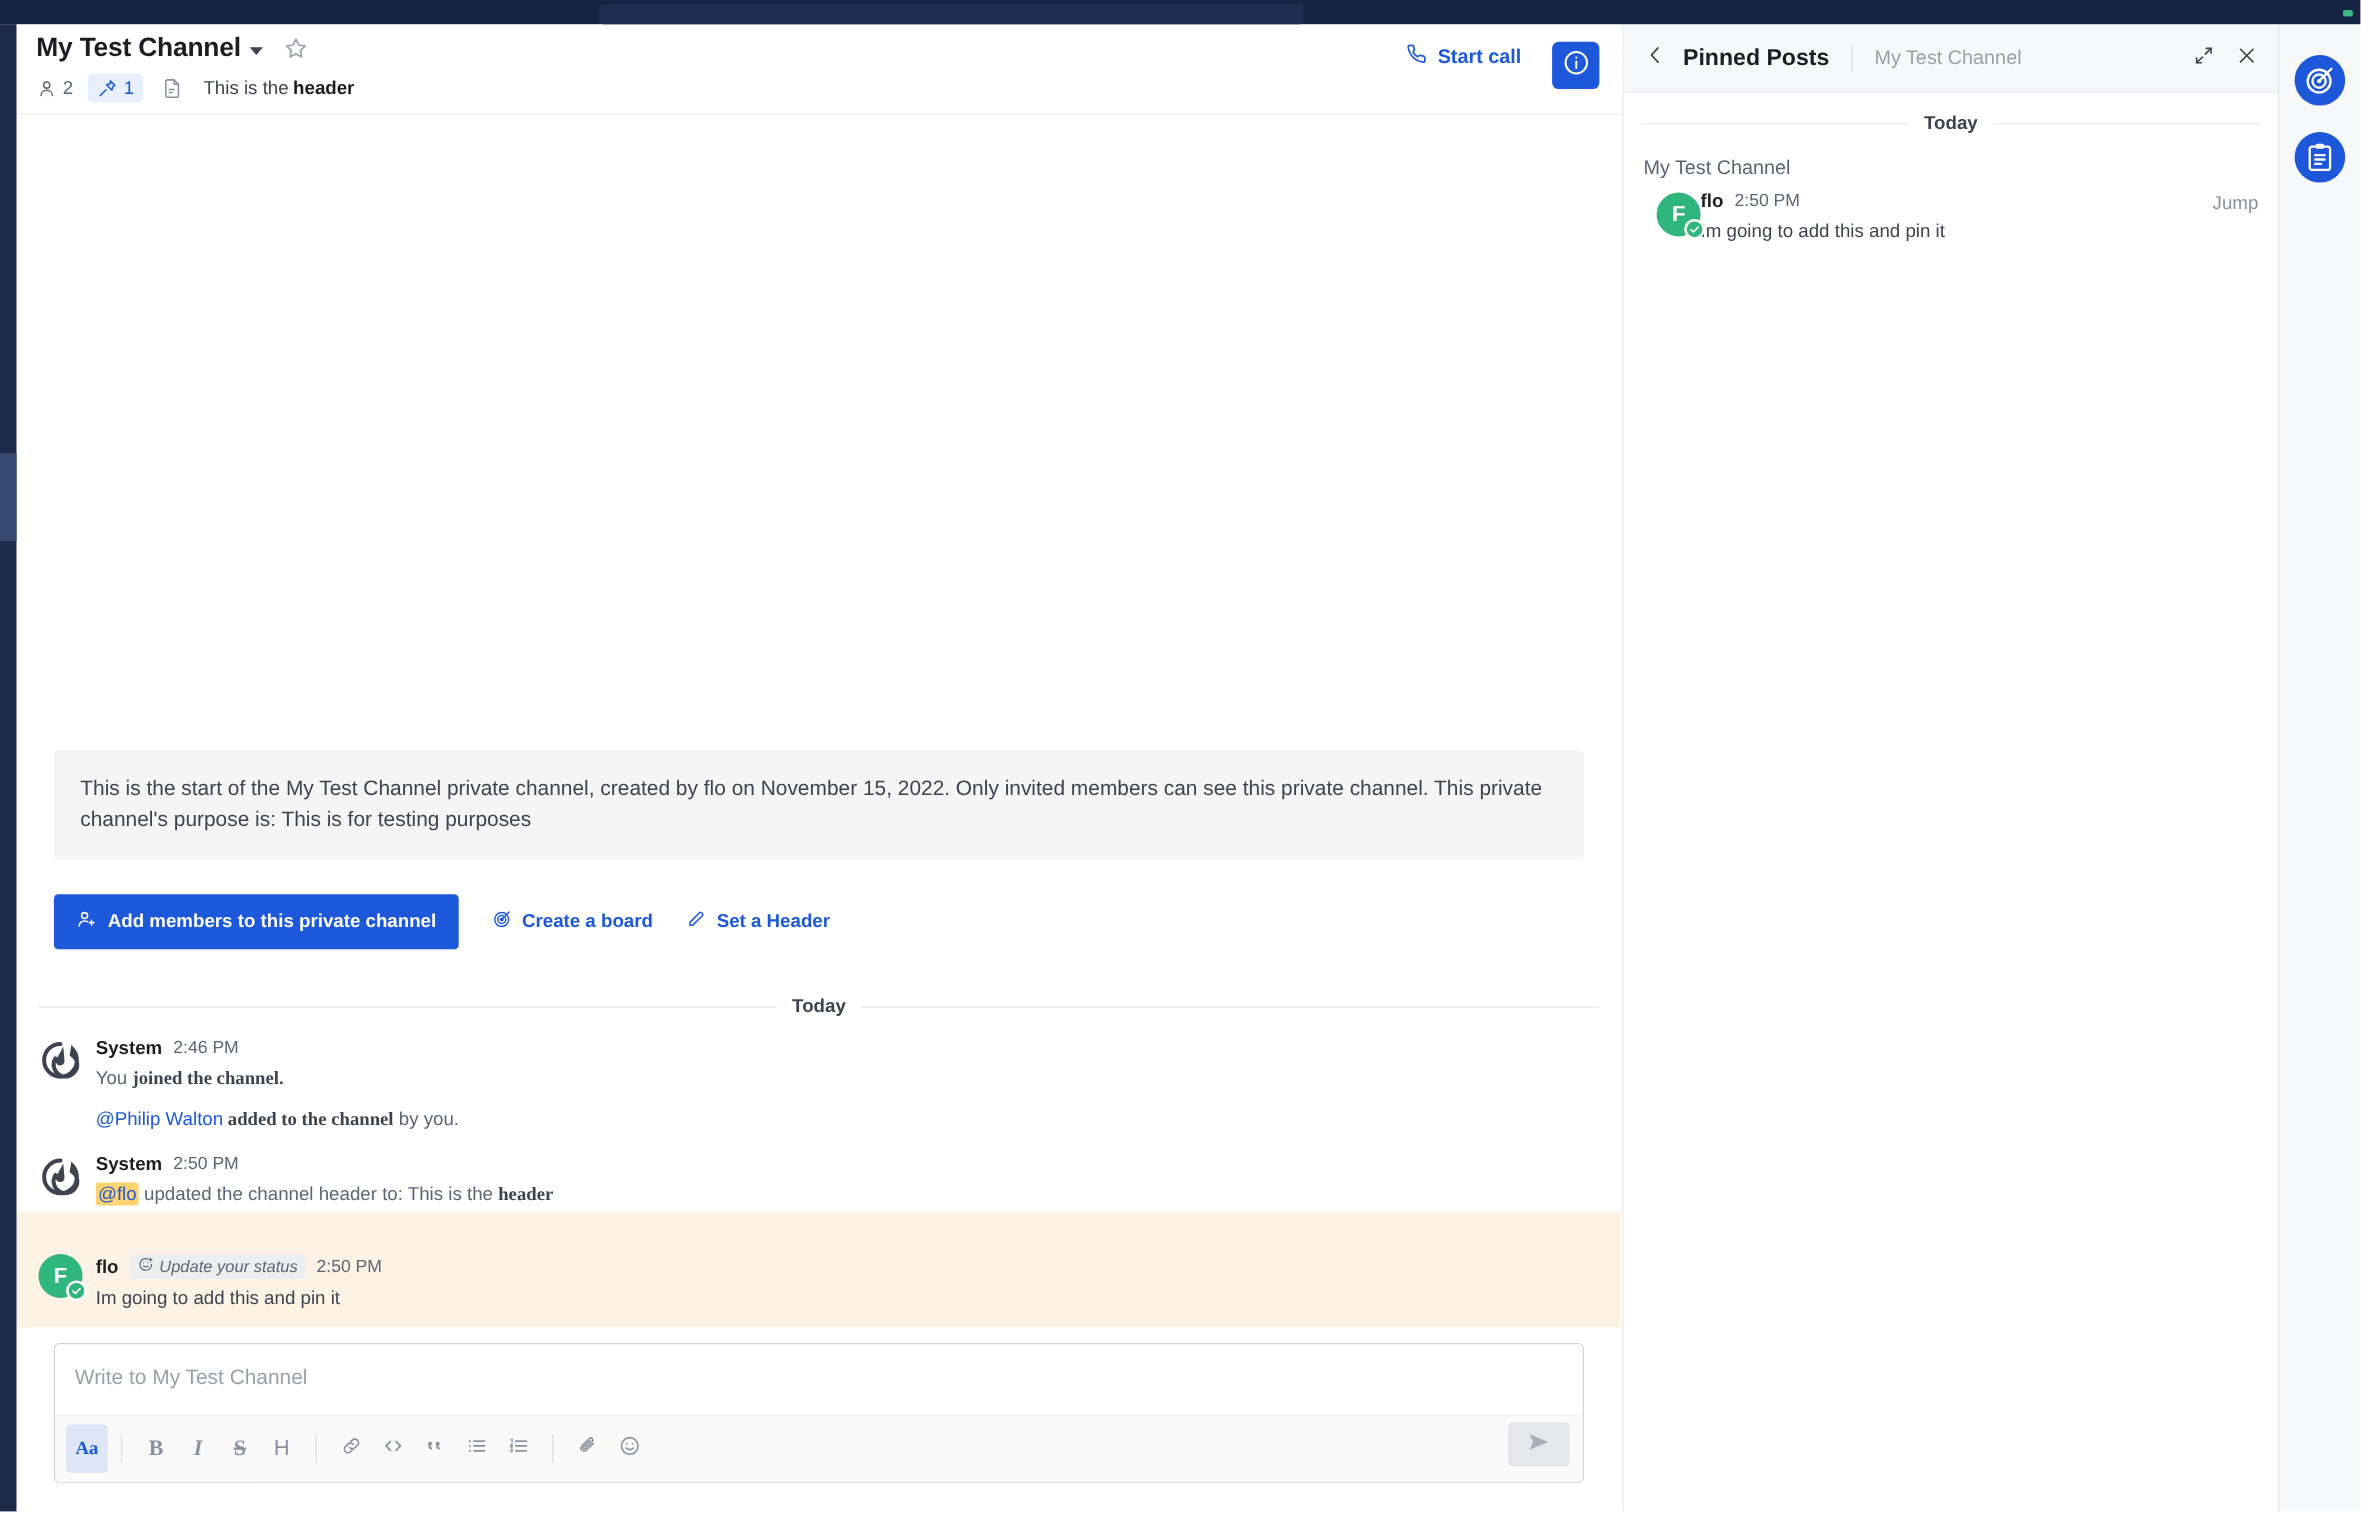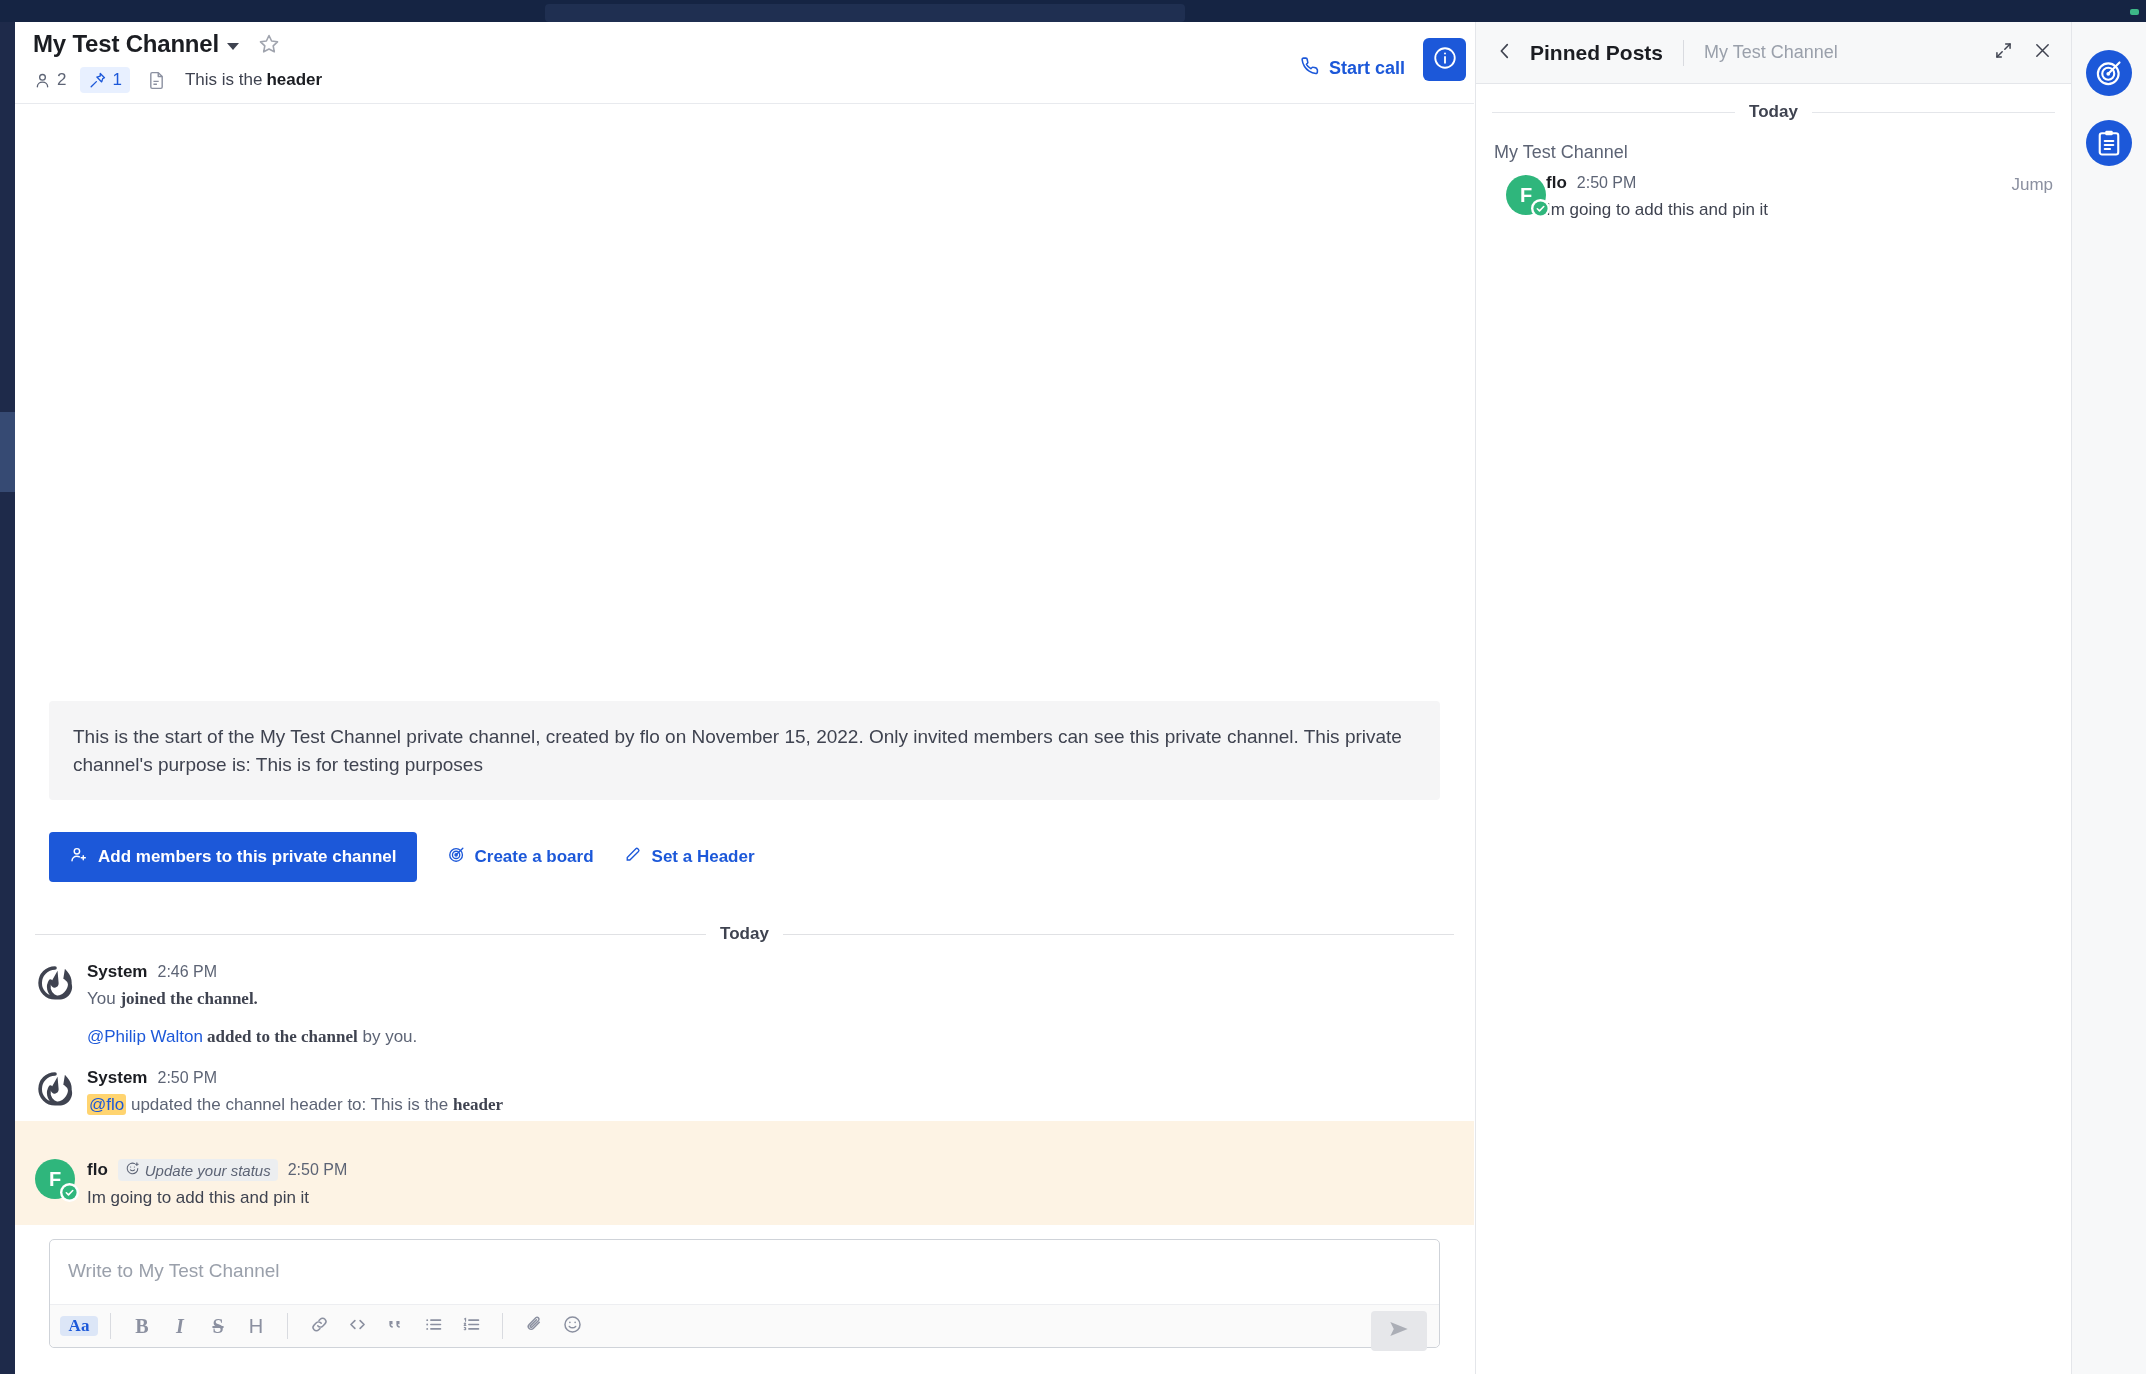--- a/index.html
+++ b/index.html
@@ -90,22 +90,22 @@
   .ch-pill.pinned { background: #e8f0ff; color: #1c58d9; }
   .ch-pill svg { display: block; }
   .ch-header-text {
     font-size: 17px; color: #3f4350; margin-left: 12px;
     display: flex; align-items: center; gap: 4px;
   }
   .ch-header-text b { font-weight: bold; color: #1b1d22; }
   .file-ico { margin-left: 10px; cursor: pointer; display: flex; }
 
   .ch-header-right {
-    position: absolute; right: 8px; top: 16px;
-    display: flex; align-items: flex-end; gap: 18px;
+    position: absolute; right: 20px; top: 16px;
+    display: flex; align-items: flex-start; gap: 28px;
   }
   .start-call {
     display: flex; align-items: center; gap: 9px;
     color: #1c58d9; font-size: 18px; font-weight: bold;
     cursor: pointer;
   }
   .info-btn {
     width: 43px; height: 43px; border-radius: 6px;
     background: #1c58d9; display: flex; align-items: center;
     justify-content: center; cursor: pointer;
@@ -202,21 +202,21 @@
     padding: 20px 18px 22px 18px; font-size: 19px; color: #9aa0ab;
     min-height: 62px;
   }
   .composer-toolbar {
     display: flex; align-items: center; gap: 0;
     padding: 8px 10px; border-top: 1px solid #edeef1;
     background: #fafafa; border-radius: 0 0 5px 5px;
     position: relative;
   }
   .tb-btn {
-    width: 38px; height: 20px; display: flex; align-items: center;
+    width: 38px; height: 44px; display: flex; align-items: center;
     justify-content: center; border-radius: 4px; cursor: pointer;
     color: #8b90a0;
   }
   .tb-btn.active { background: #dce6f7; color: #1c58d9; }
   .tb-btn .aa { font-size: 17px; font-weight: bold; font-family: "Liberation Serif", serif; }
   .tb-btn .glyph { font-size: 20px; font-weight: bold; color: #8b90a0; }
   .tb-sep { width: 1px; height: 26px; background: #d9dbe0; margin: 0 12px; }
   .send-btn {
     position: absolute; right: 12px; top: 6px;
     width: 56px; height: 40px; background: #e6e7ea; border-radius: 4px;

